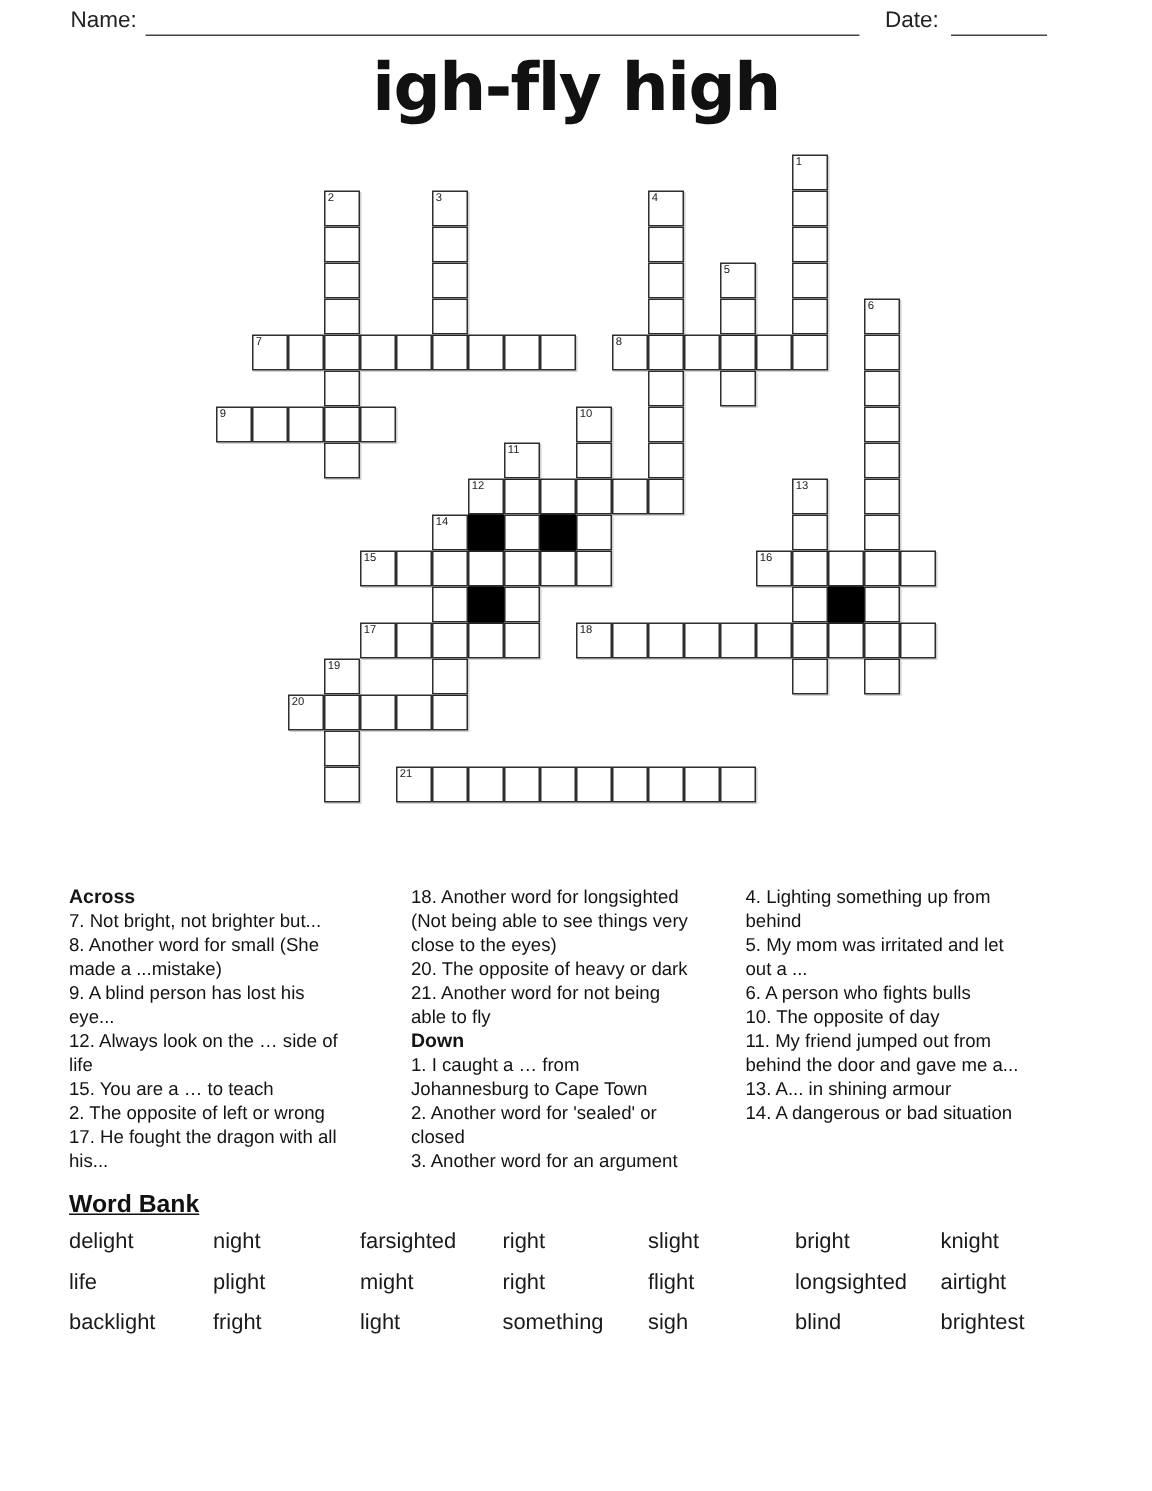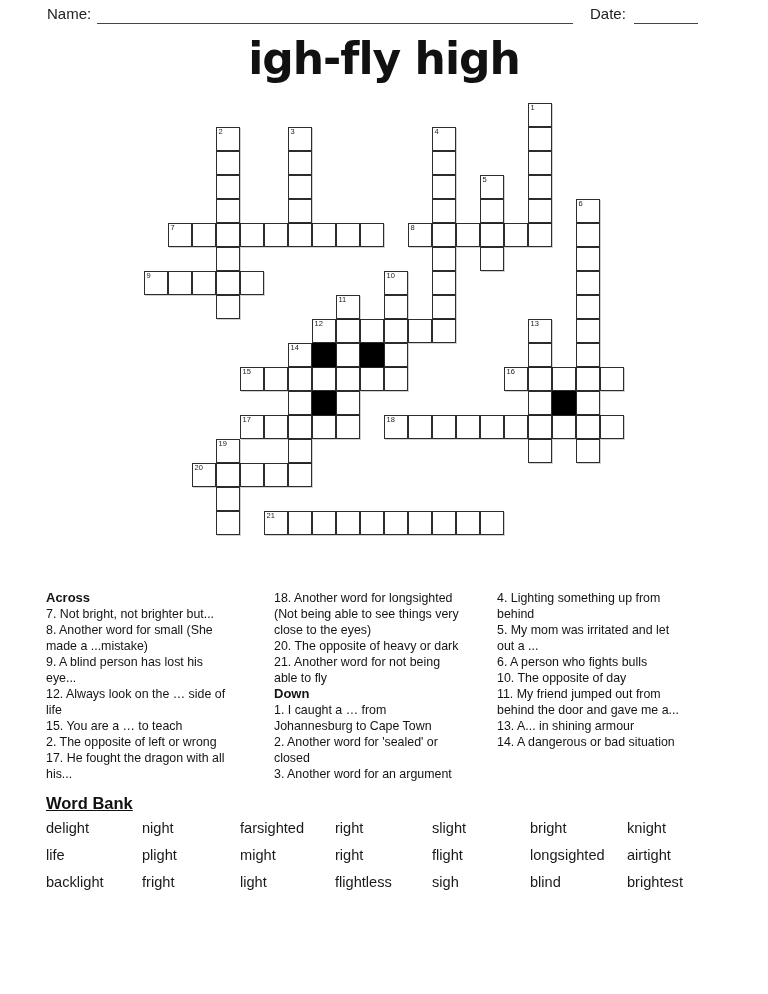--- a/index.html
+++ b/index.html
@@ -263,17 +263,17 @@
     <span>life</span>
     <span>plight</span>
     <span>might</span>
     <span>right</span>
     <span>flight</span>
     <span>longsighted</span>
     <span>airtight</span>
     <span>backlight</span>
     <span>fright</span>
     <span>light</span>
-    <span>flightless</span>
+    <span>something</span>
     <span>sigh</span>
     <span>blind</span>
     <span>brightest</span>
   </div>
 
 </body></html>

